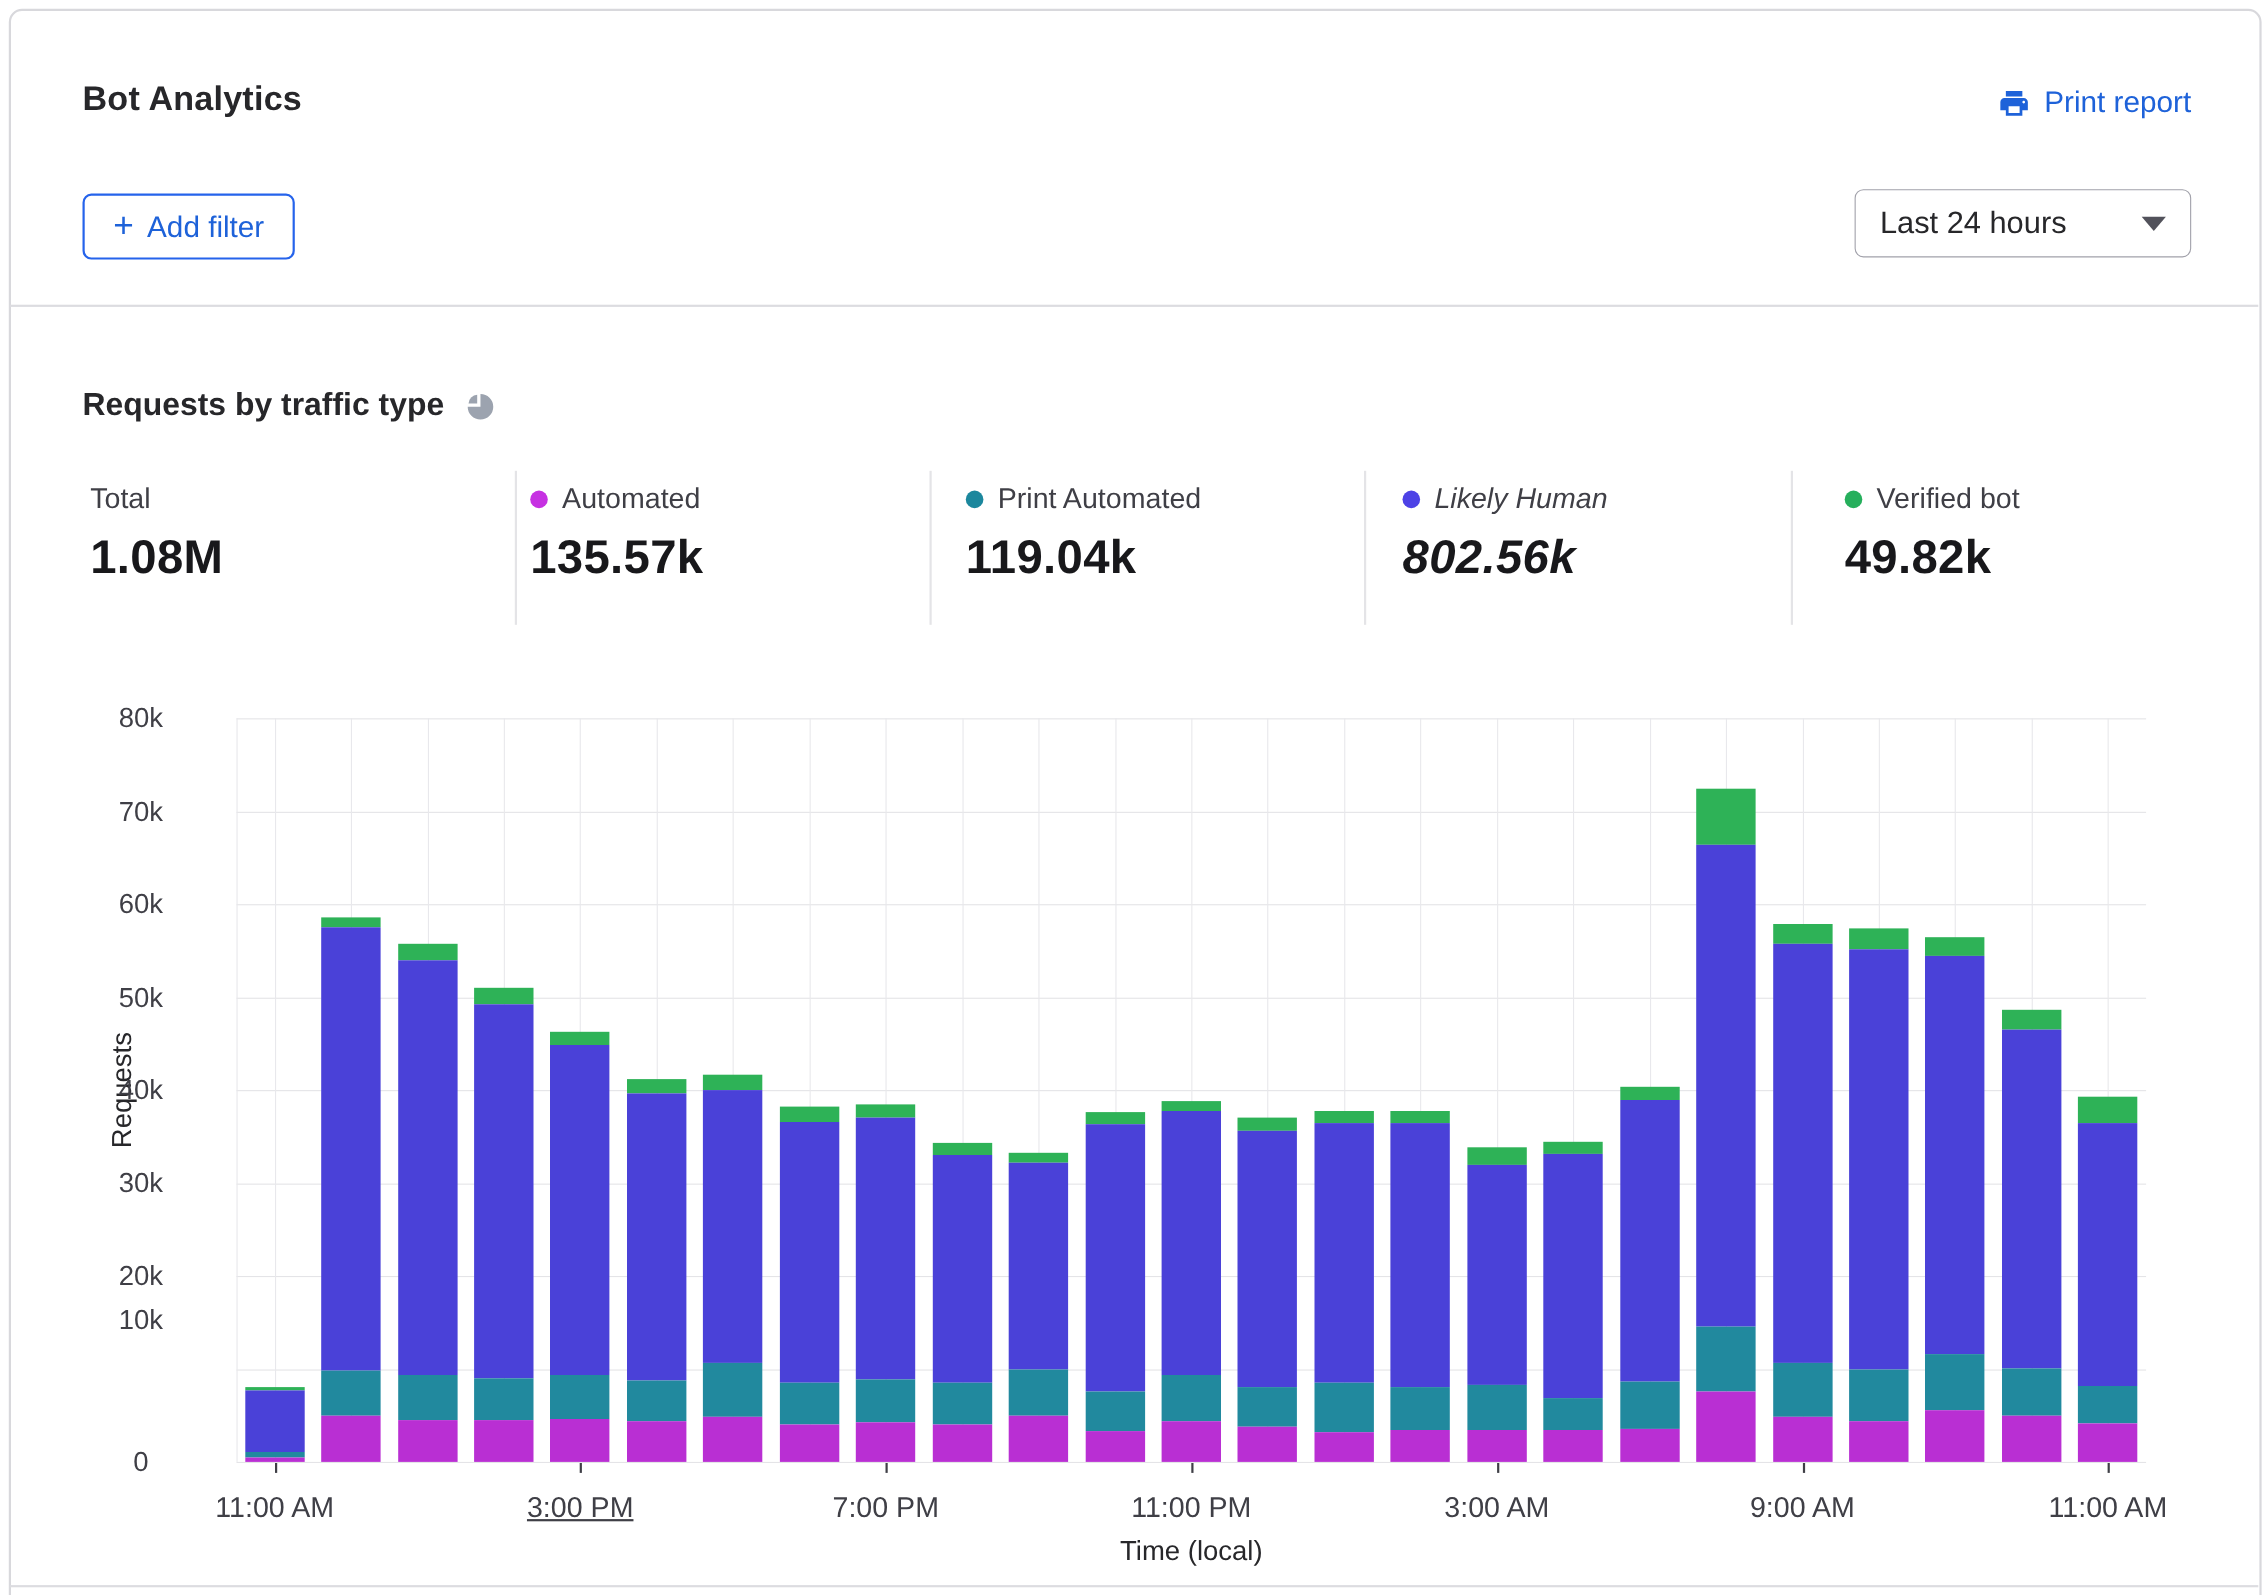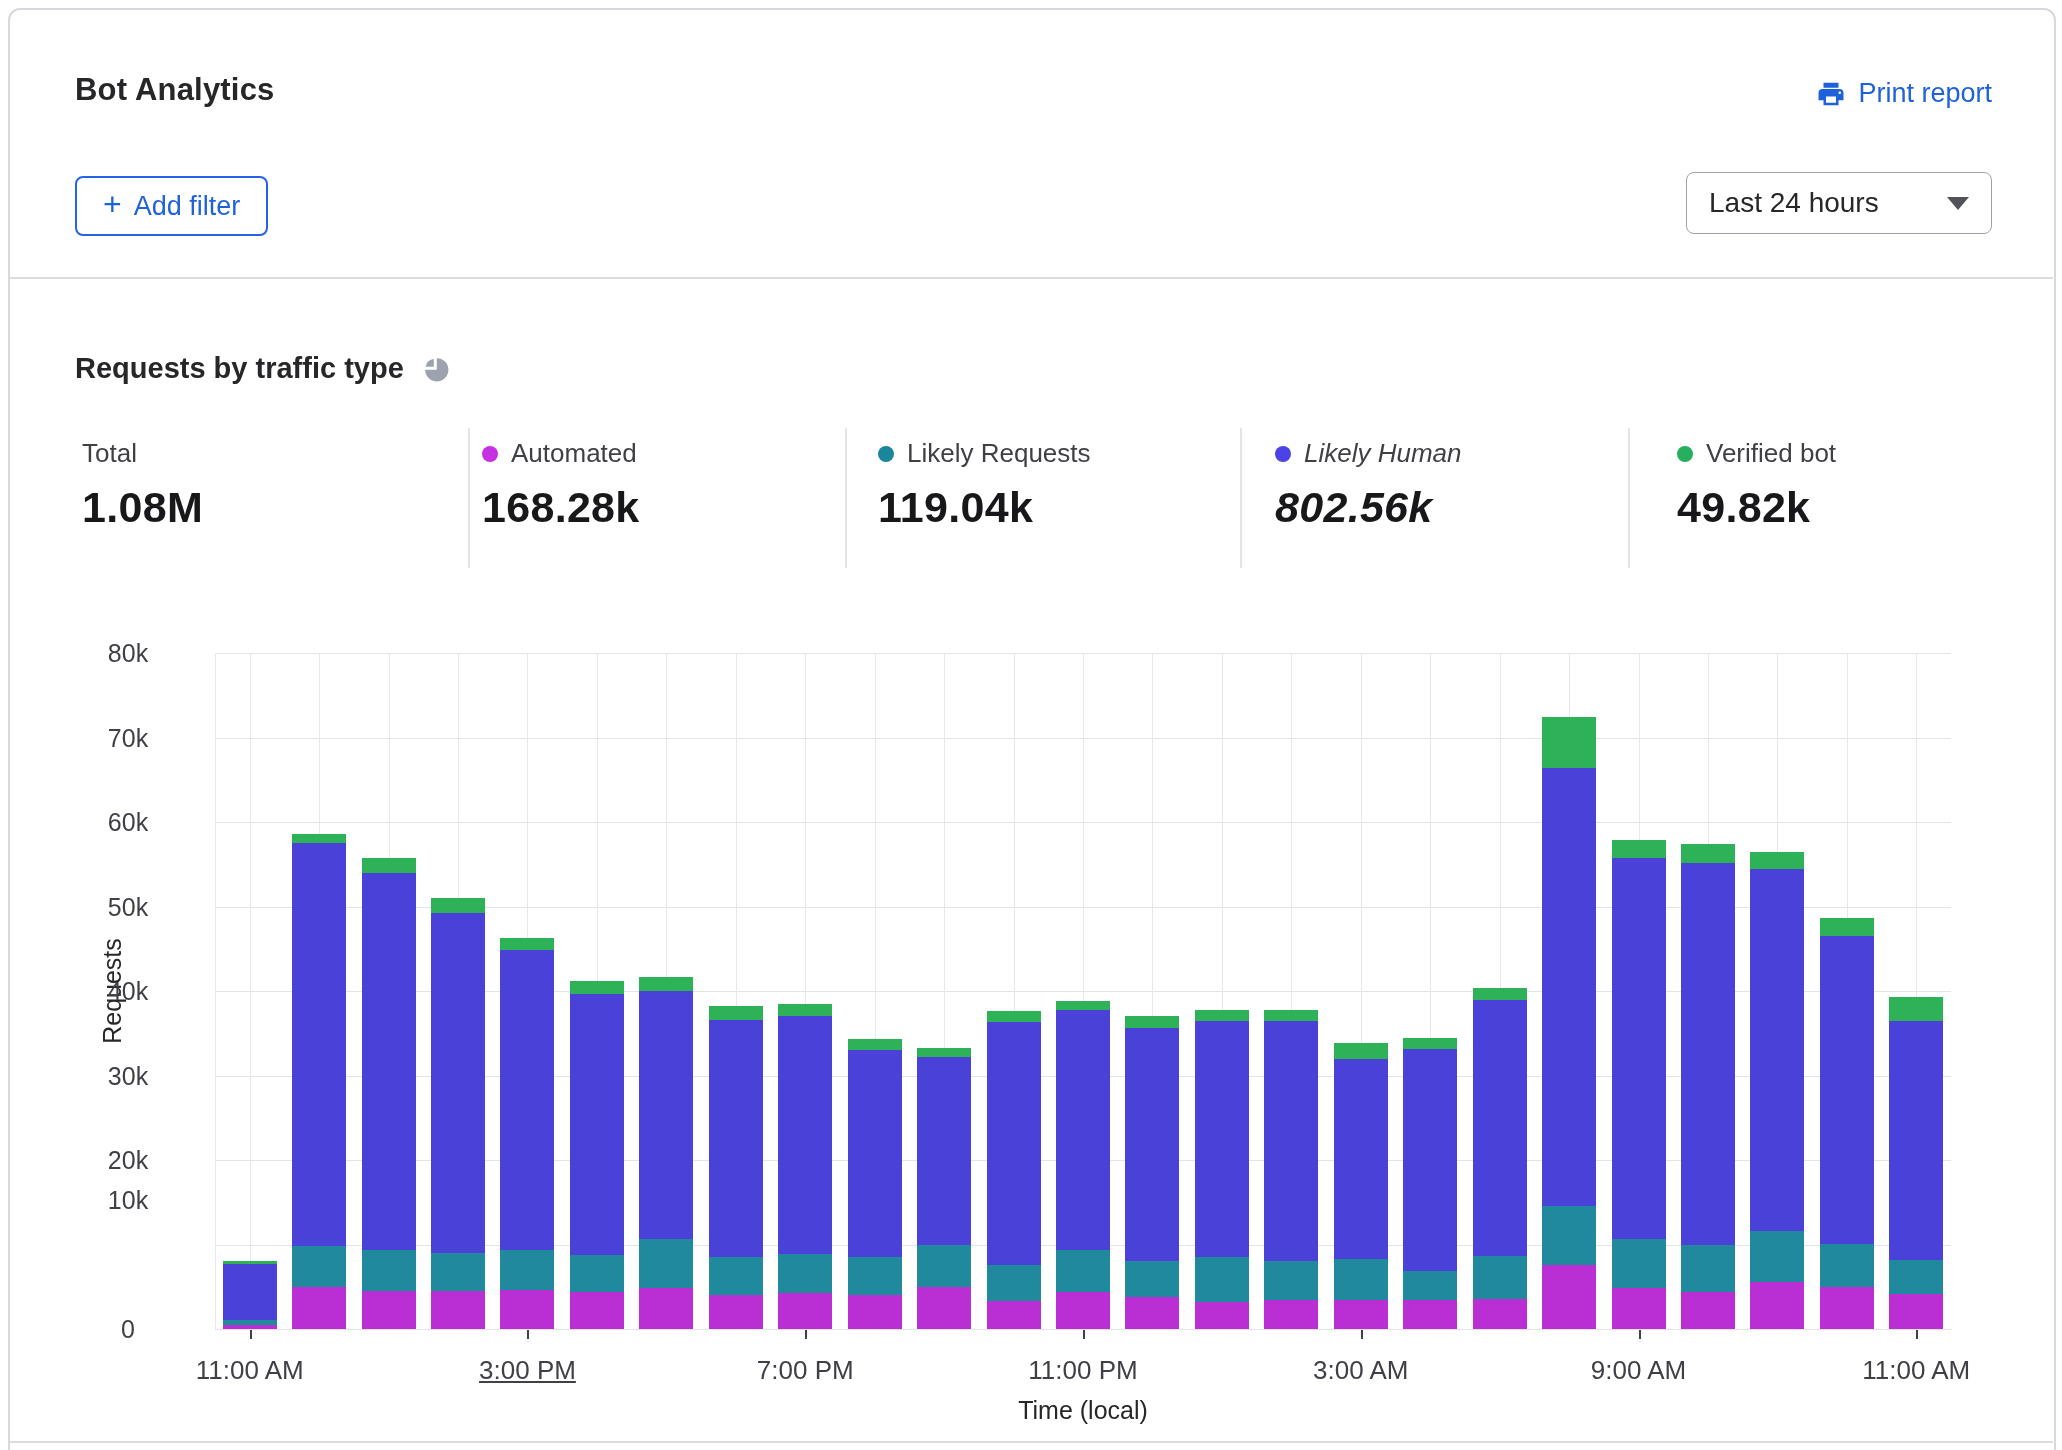--- a/index.html
+++ b/index.html
@@ -87,26 +87,26 @@
       <div class="lab">
         <span>Total</span>
       </div>
       <div class="val">1.08M</div>
     </div>
     <div class="abs stat" style="left: 482px;">
       <div class="lab">
         <span class="dot" style="background: rgb(198, 49, 226);"></span>
         <span>Automated</span>
       </div>
-      <div class="val">168.28k</div>
+      <div class="val">135.57k</div>
     </div>
     <div class="abs stat" style="left: 878px;">
       <div class="lab">
         <span class="dot" style="background: rgb(27, 135, 157);"></span>
-        <span>Likely Requests</span>
+        <span>Print Automated</span>
       </div>
       <div class="val">119.04k</div>
     </div>
     <div class="abs stat" style="left: 1275px; font-style: italic;">
       <div class="lab">
         <span class="dot" style="background: rgb(77, 66, 230);"></span>
         <span>Likely Human</span>
       </div>
       <div class="val">802.56k</div>
     </div>

